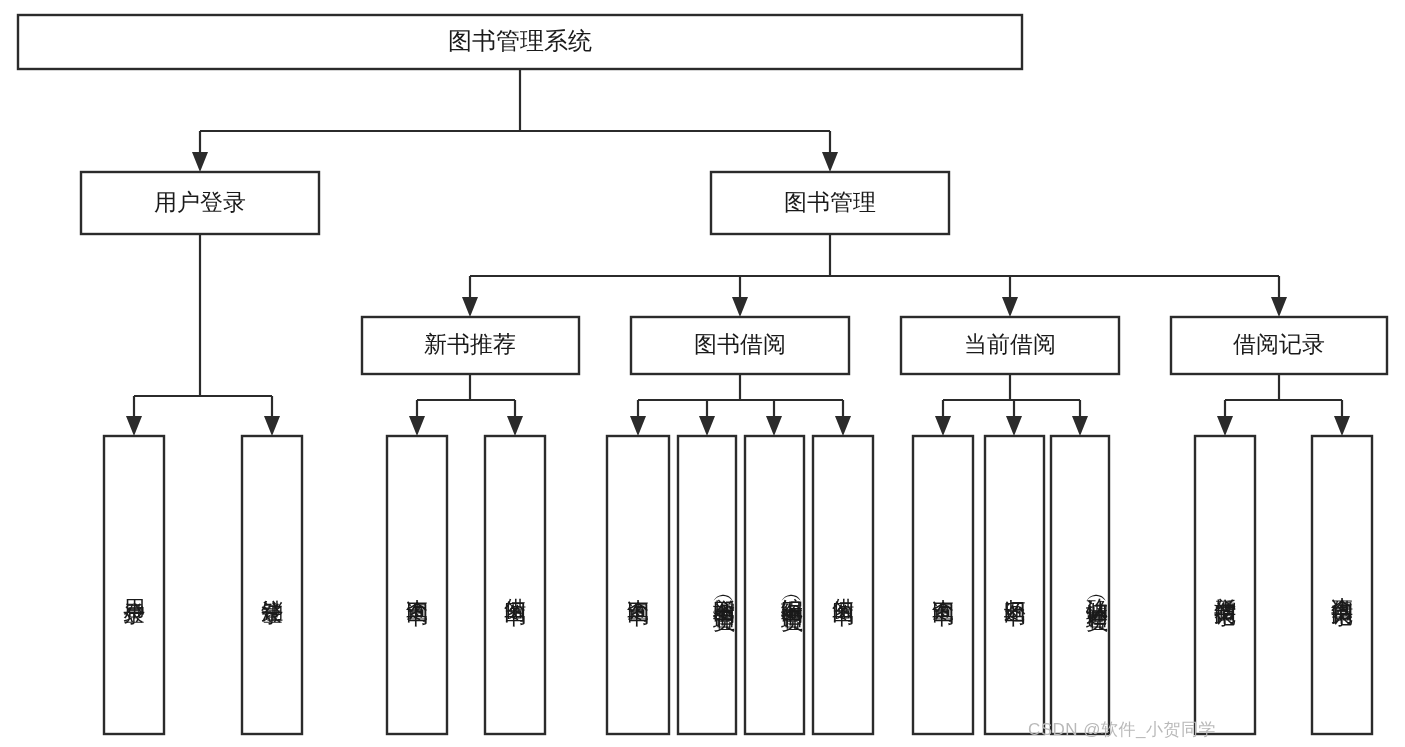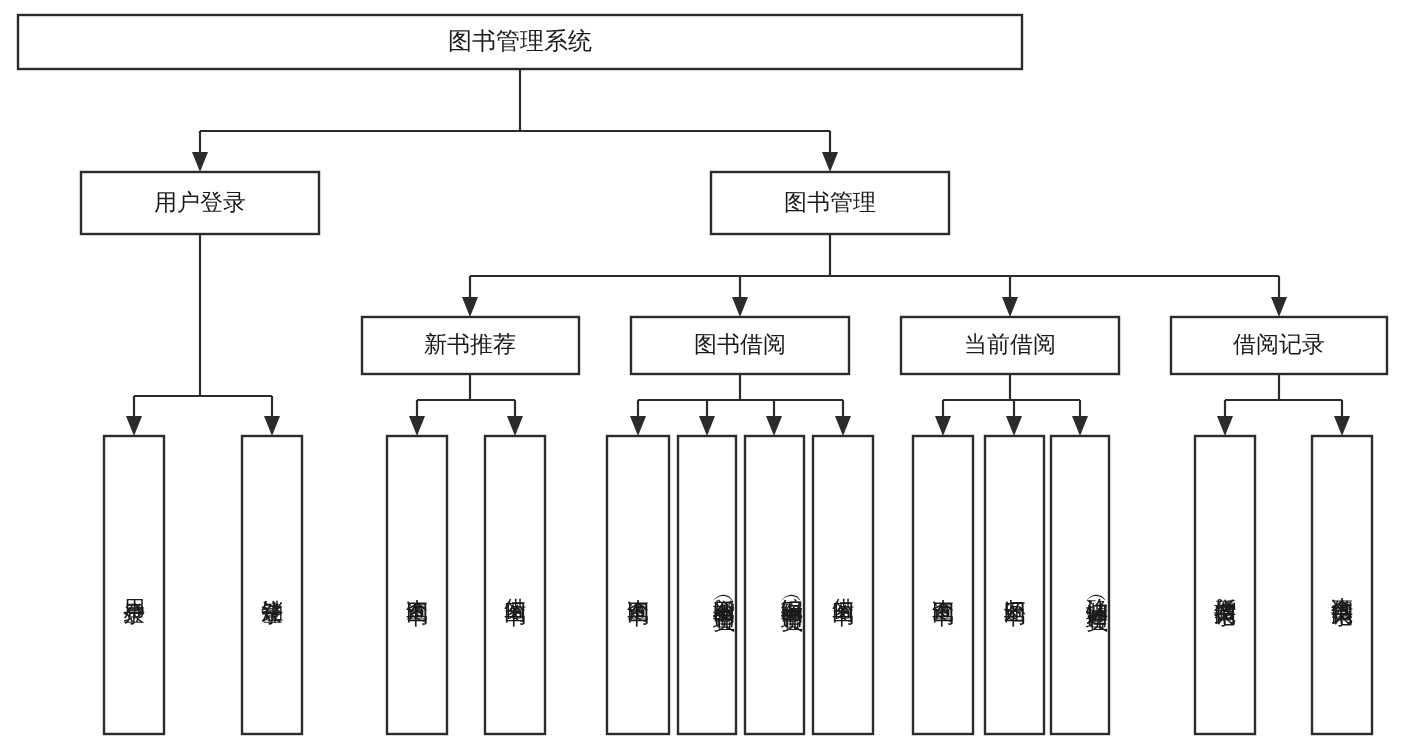--- a/index.html
+++ b/index.html
@@ -160,13 +160,14 @@
   <div class="vlabel" style="left:607px;top:436px;width:62px;height:298px;">查询图书</div>
   <div class="vlabel" style="left:678px;top:436px;width:58px;height:298px;align-items:flex-start;padding-top:8px;box-sizing:border-box;">新增图书（管理员）</div>
   <div class="vlabel" style="left:745px;top:436px;width:59px;height:298px;align-items:flex-start;padding-top:8px;box-sizing:border-box;">编辑图书（管理员）</div>
   <div class="vlabel" style="left:813px;top:436px;width:60px;height:298px;">借阅图书</div>
   <div class="vlabel" style="left:913px;top:436px;width:60px;height:298px;">查询图书</div>
   <div class="vlabel" style="left:985px;top:436px;width:59px;height:298px;">归还图书</div>
   <div class="vlabel" style="left:1051px;top:436px;width:58px;height:298px;align-items:flex-start;padding-top:8px;box-sizing:border-box;">确认归还（管理员）</div>
   <div class="vlabel" style="left:1195px;top:436px;width:60px;height:298px;">新增借阅记录</div>
   <div class="vlabel" style="left:1312px;top:436px;width:60px;height:298px;">查询借阅记录</div>
 
+  <div id="watermark">CSDN @软件_小贺同学</div>
 </div>
 
 </body></html>

